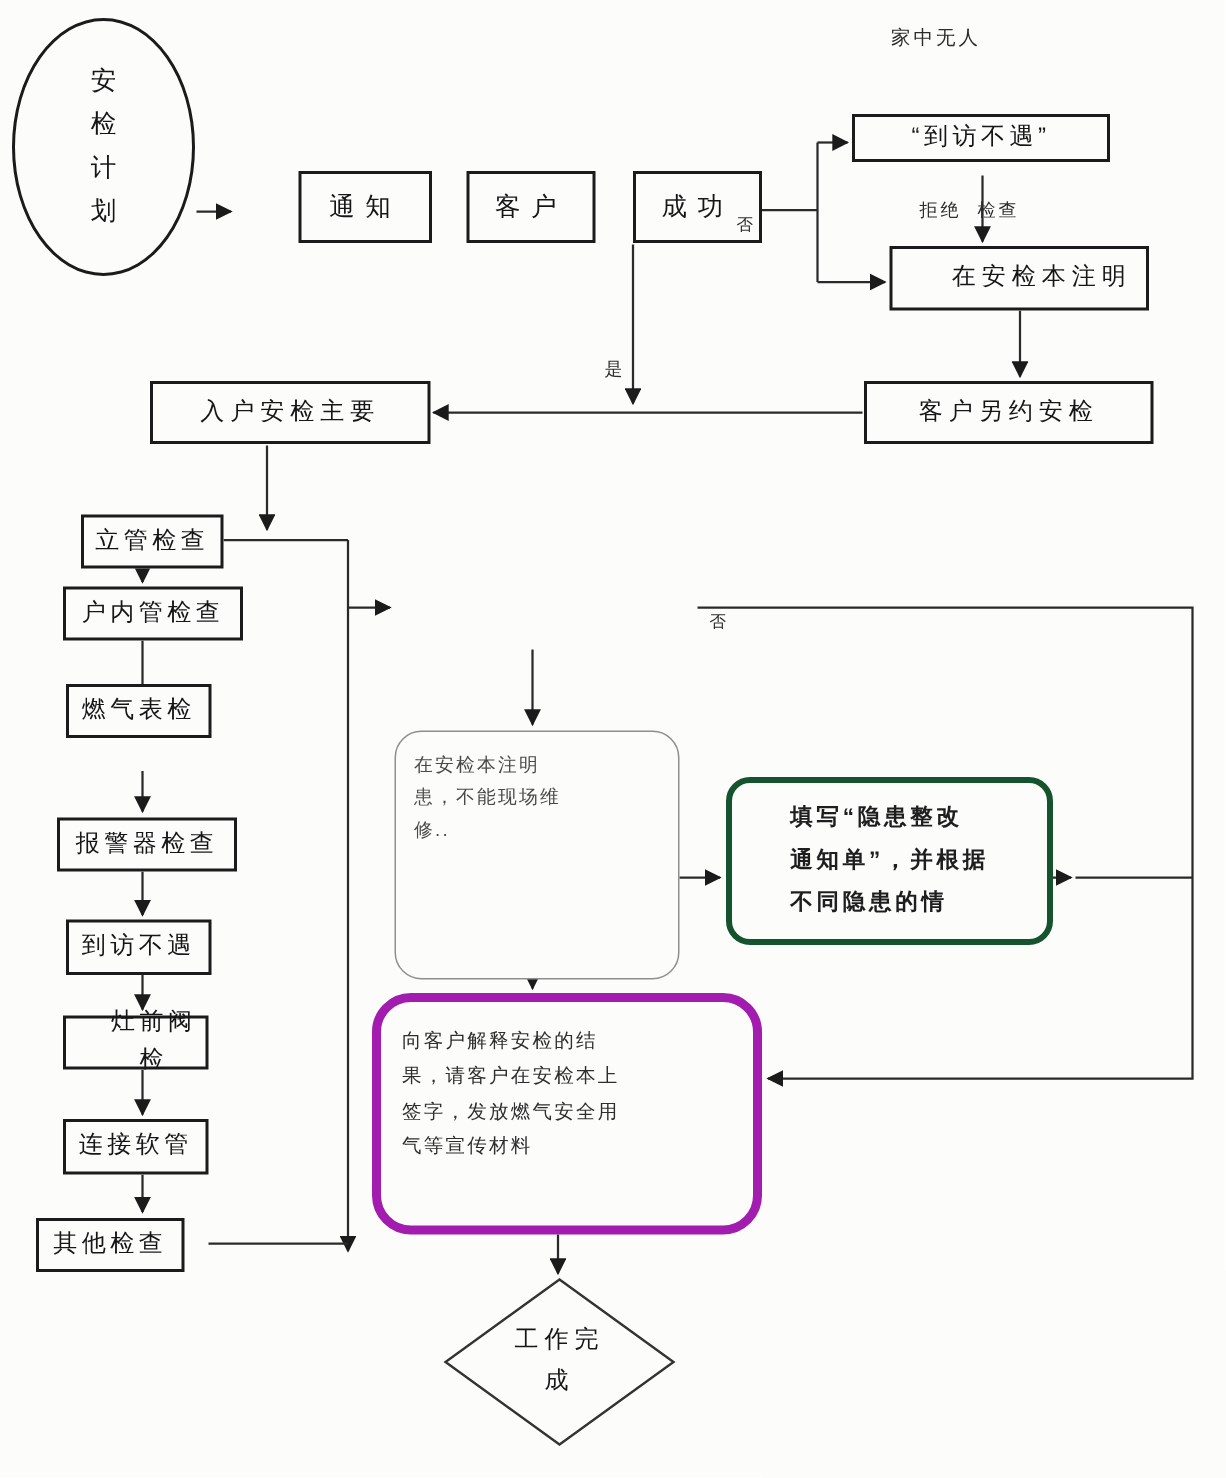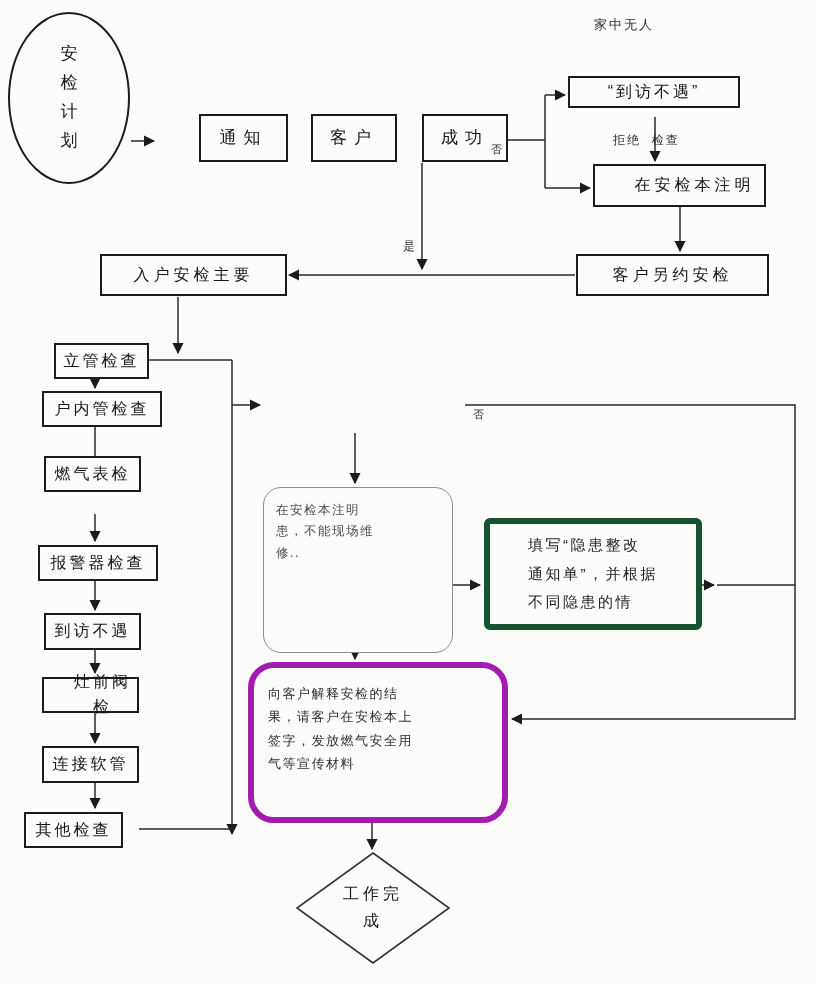--- a/index.html
+++ b/index.html
@@ -15,21 +15,21 @@
     border:2px solid #1b1b1b;
     display:flex; align-items:center; justify-content:center;
     text-align:center; font-size:16px; letter-spacing:4px;
     white-space:pre-line; line-height:1.55;
   }
   .ellipse { border-radius:50%; letter-spacing:0; line-height:1.7; font-size:17px; }
   .big { font-size:17px; letter-spacing:7px;margin-left:43px; }
   .hazardq { font-size:17px; letter-spacing:4px; line-height:1.8; }
   .rounded-soft { border:1.5px solid #8e8e8e; border-radius:18px; }
   .rounded-dark { border:6px solid #a21caf; border-radius:26px; }
-  .thin { border:6px solid #14532d; border-radius:6px; }
+  .thin { border:4px solid #14532d; border-radius:16px;font-weight:bold; }
   .note {
     align-items:flex-start; justify-content:flex-start; text-align:left;
     padding:12px 12px; font-size:12.5px; letter-spacing:1.5px;
     color:#4a4a4a; line-height:1.7;
   }
   .note-dark { color:#2e2e2e; font-size:13px; line-height:1.8; padding:14px 14px; }
   .fillnotice {
     align-items:center; justify-content:center; text-align:left;
     font-size:15px; letter-spacing:2.5px; color:#1e1e1e; line-height:1.9;
   }

